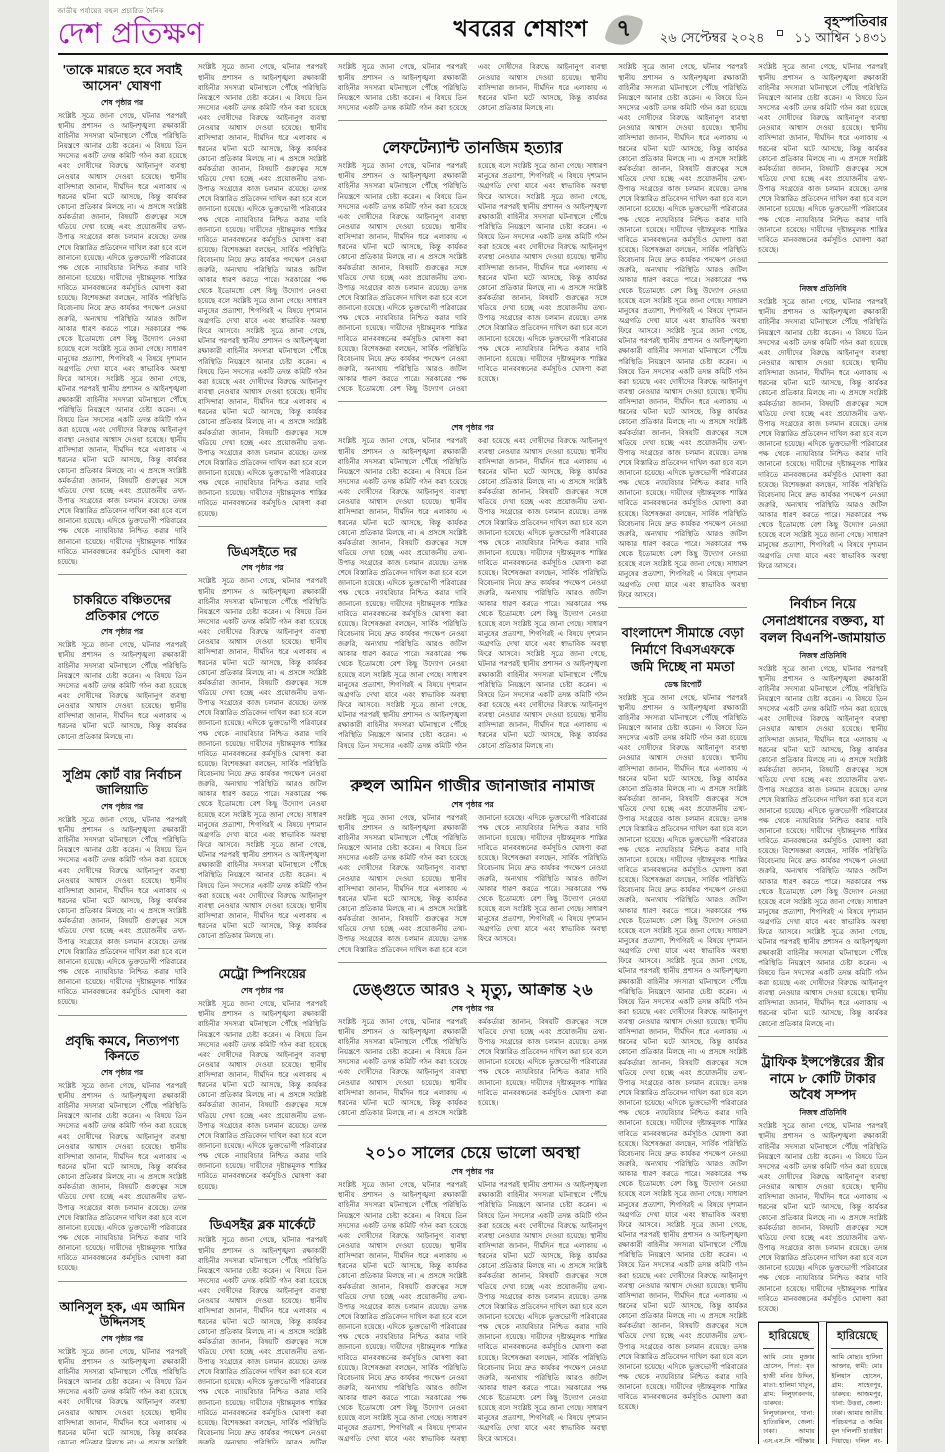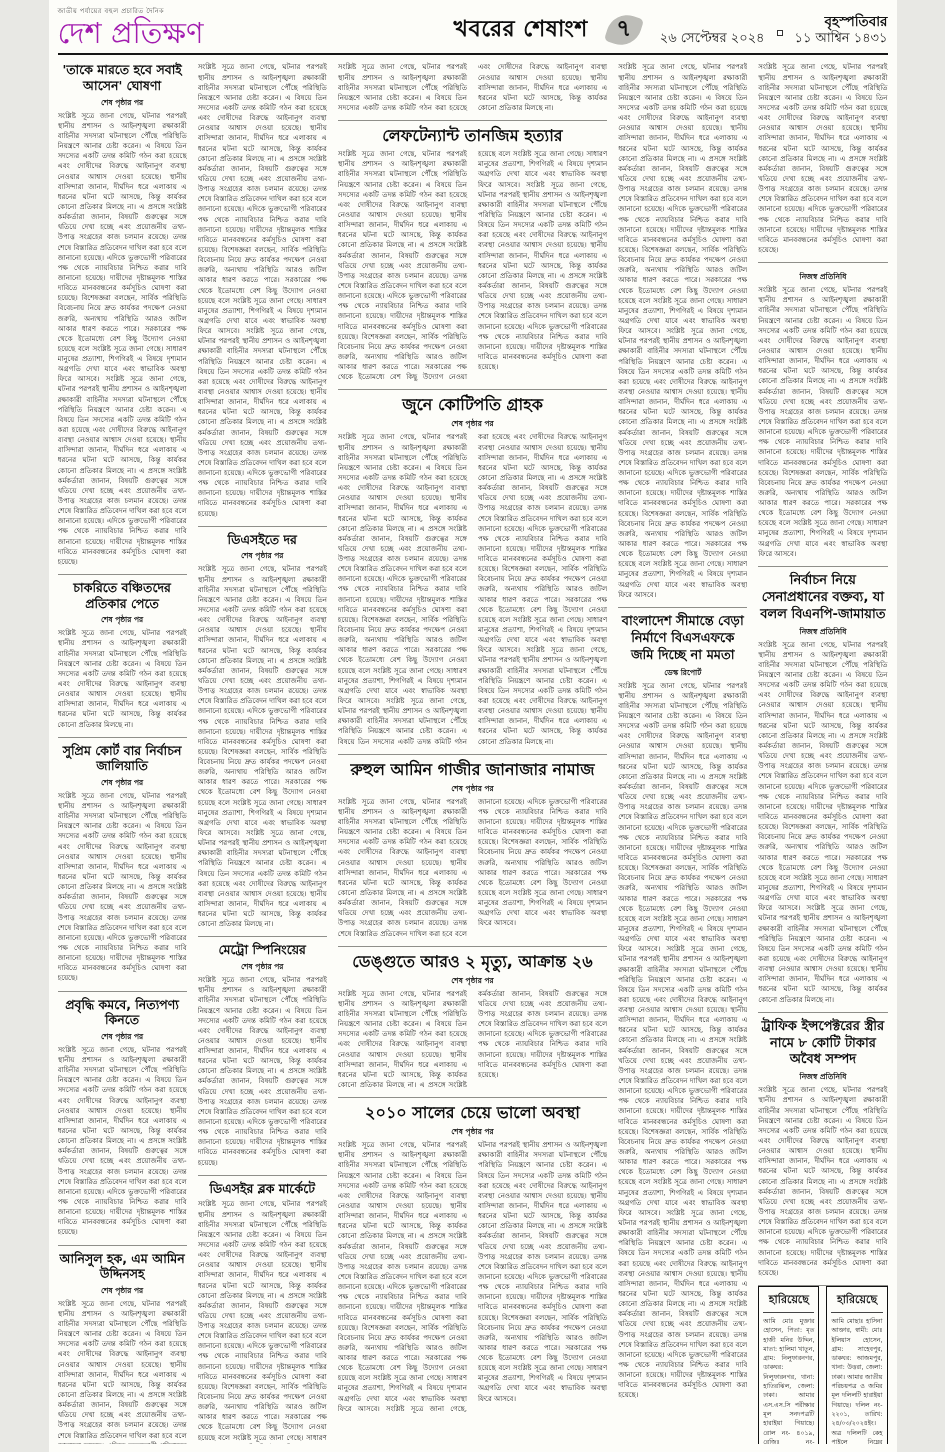--- a/index.html
+++ b/index.html
@@ -29,21 +29,21 @@
   .date-sq { display:inline-block; width:6px; height:6px; border:1px solid #333; background:#fff; }
   
   .grid {
     flex:1 1 auto; display:grid; grid-template-columns:repeat(6,1fr);
     gap:0 11px; padding-top:7px; overflow:hidden; min-height:0;
   }
   .col { min-width:0; overflow:hidden; display:flex; flex-direction:column; }
   .mid { grid-column:span 2; }
   
   .article { flex:0 0 auto; }
-  .article + .article { margin-top:7px; border-top:1px solid #8f8f8a; padding-top:5px; }
+  .article + .article { margin-top:7px; border-top:1px solid #8f8f8a; padding-top:17px; }
   .headline { font-weight:bold; text-align:center; color:#0b0b0b; }
   .h-sm { font-size:12.5px; line-height:1.25; }
   .h-md { font-size:16px; line-height:1.25; }
   .h-rt { font-size:13px; line-height:1.3; }
   .kicker { text-align:center; font-size:7.5px; font-weight:bold; margin:3px 0 2px; color:#111; }
   .body { font-size:7px; line-height:1.45; text-align:justify; color:#242424; word-break:break-word; }
   .headline + .body { margin-top:3px; }
   .two-col { column-count:2; column-gap:11px; }
   
   .lost-row { display:flex; gap:7px; margin-top:7px; border-top:1px solid #8f8f8a; }
@@ -130,21 +130,20 @@
 
     <section class="col mid">
       <article class="article">
         <div class="body two-col">সংশ্লিষ্ট সূত্রে জানা গেছে, ঘটনার পরপরই স্থানীয় প্রশাসন ও আইনশৃঙ্খলা রক্ষাকারী বাহিনীর সদস্যরা ঘটনাস্থলে পৌঁছে পরিস্থিতি নিয়ন্ত্রণে আনার চেষ্টা করেন। এ বিষয়ে তিন সদস্যের একটি তদন্ত কমিটি গঠন করা হয়েছে এবং দোষীদের বিরুদ্ধে আইনানুগ ব্যবস্থা নেওয়ার আশ্বাস দেওয়া হয়েছে। স্থানীয় বাসিন্দারা জানান, দীর্ঘদিন ধরে এলাকায় এ ধরনের ঘটনা ঘটে আসছে, কিন্তু কার্যকর কোনো প্রতিকার মিলছে না। </div>
       </article>
       <article class="article">
         <h2 class="headline h-md">লেফটেন্যান্ট তানজিম হত্যার</h2>
         <div class="body two-col">সংশ্লিষ্ট সূত্রে জানা গেছে, ঘটনার পরপরই স্থানীয় প্রশাসন ও আইনশৃঙ্খলা রক্ষাকারী বাহিনীর সদস্যরা ঘটনাস্থলে পৌঁছে পরিস্থিতি নিয়ন্ত্রণে আনার চেষ্টা করেন। এ বিষয়ে তিন সদস্যের একটি তদন্ত কমিটি গঠন করা হয়েছে এবং দোষীদের বিরুদ্ধে আইনানুগ ব্যবস্থা নেওয়ার আশ্বাস দেওয়া হয়েছে। স্থানীয় বাসিন্দারা জানান, দীর্ঘদিন ধরে এলাকায় এ ধরনের ঘটনা ঘটে আসছে, কিন্তু কার্যকর কোনো প্রতিকার মিলছে না। এ প্রসঙ্গে সংশ্লিষ্ট কর্মকর্তারা জানান, বিষয়টি গুরুত্বের সঙ্গে খতিয়ে দেখা হচ্ছে এবং প্রয়োজনীয় তথ্য-উপাত্ত সংগ্রহের কাজ চলমান রয়েছে। তদন্ত শেষে বিস্তারিত প্রতিবেদন দাখিল করা হবে বলে জানানো হয়েছে। এদিকে ভুক্তভোগী পরিবারের পক্ষ থেকে ন্যায়বিচার নিশ্চিত করার দাবি জানানো হয়েছে। দায়ীদের দৃষ্টান্তমূলক শাস্তির দাবিতে মানববন্ধনের কর্মসূচিও ঘোষণা করা হয়েছে। বিশেষজ্ঞরা বলছেন, সার্বিক পরিস্থিতি বিবেচনায় নিয়ে দ্রুত কার্যকর পদক্ষেপ নেওয়া জরুরি, অন্যথায় পরিস্থিতি আরও জটিল আকার ধারণ করতে পারে। সরকারের পক্ষ থেকে ইতোমধ্যে বেশ কিছু উদ্যোগ নেওয়া হয়েছে বলে সংশ্লিষ্ট সূত্রে জানা গেছে। সাধারণ মানুষের প্রত্যাশা, শিগগিরই এ বিষয়ে দৃশ্যমান অগ্রগতি দেখা যাবে এবং স্বাভাবিক অবস্থা ফিরে আসবে। সংশ্লিষ্ট সূত্রে জানা গেছে, ঘটনার পরপরই স্থানীয় প্রশাসন ও আইনশৃঙ্খলা রক্ষাকারী বাহিনীর সদস্যরা ঘটনাস্থলে পৌঁছে পরিস্থিতি নিয়ন্ত্রণে আনার চেষ্টা করেন। এ বিষয়ে তিন সদস্যের একটি তদন্ত কমিটি গঠন করা হয়েছে এবং দোষীদের বিরুদ্ধে আইনানুগ ব্যবস্থা নেওয়ার আশ্বাস দেওয়া হয়েছে। স্থানীয় বাসিন্দারা জানান, দীর্ঘদিন ধরে এলাকায় এ ধরনের ঘটনা ঘটে আসছে, কিন্তু কার্যকর কোনো প্রতিকার মিলছে না। এ প্রসঙ্গে সংশ্লিষ্ট কর্মকর্তারা জানান, বিষয়টি গুরুত্বের সঙ্গে খতিয়ে দেখা হচ্ছে এবং প্রয়োজনীয় তথ্য-উপাত্ত সংগ্রহের কাজ চলমান রয়েছে। তদন্ত শেষে বিস্তারিত প্রতিবেদন দাখিল করা হবে বলে জানানো হয়েছে। এদিকে ভুক্তভোগী পরিবারের পক্ষ থেকে ন্যায়বিচার নিশ্চিত করার দাবি জানানো হয়েছে। দায়ীদের দৃষ্টান্তমূলক শাস্তির দাবিতে মানববন্ধনের কর্মসূচিও ঘোষণা করা হয়েছে। </div>
       </article>
       <article class="article">
-        <h2 class="headline h-md">জুনে কোটিপতি গ্রাহক</h2>
         <div class="kicker">শেষ পৃষ্ঠার পর</div>
         <div class="body two-col">সংশ্লিষ্ট সূত্রে জানা গেছে, ঘটনার পরপরই স্থানীয় প্রশাসন ও আইনশৃঙ্খলা রক্ষাকারী বাহিনীর সদস্যরা ঘটনাস্থলে পৌঁছে পরিস্থিতি নিয়ন্ত্রণে আনার চেষ্টা করেন। এ বিষয়ে তিন সদস্যের একটি তদন্ত কমিটি গঠন করা হয়েছে এবং দোষীদের বিরুদ্ধে আইনানুগ ব্যবস্থা নেওয়ার আশ্বাস দেওয়া হয়েছে। স্থানীয় বাসিন্দারা জানান, দীর্ঘদিন ধরে এলাকায় এ ধরনের ঘটনা ঘটে আসছে, কিন্তু কার্যকর কোনো প্রতিকার মিলছে না। এ প্রসঙ্গে সংশ্লিষ্ট কর্মকর্তারা জানান, বিষয়টি গুরুত্বের সঙ্গে খতিয়ে দেখা হচ্ছে এবং প্রয়োজনীয় তথ্য-উপাত্ত সংগ্রহের কাজ চলমান রয়েছে। তদন্ত শেষে বিস্তারিত প্রতিবেদন দাখিল করা হবে বলে জানানো হয়েছে। এদিকে ভুক্তভোগী পরিবারের পক্ষ থেকে ন্যায়বিচার নিশ্চিত করার দাবি জানানো হয়েছে। দায়ীদের দৃষ্টান্তমূলক শাস্তির দাবিতে মানববন্ধনের কর্মসূচিও ঘোষণা করা হয়েছে। বিশেষজ্ঞরা বলছেন, সার্বিক পরিস্থিতি বিবেচনায় নিয়ে দ্রুত কার্যকর পদক্ষেপ নেওয়া জরুরি, অন্যথায় পরিস্থিতি আরও জটিল আকার ধারণ করতে পারে। সরকারের পক্ষ থেকে ইতোমধ্যে বেশ কিছু উদ্যোগ নেওয়া হয়েছে বলে সংশ্লিষ্ট সূত্রে জানা গেছে। সাধারণ মানুষের প্রত্যাশা, শিগগিরই এ বিষয়ে দৃশ্যমান অগ্রগতি দেখা যাবে এবং স্বাভাবিক অবস্থা ফিরে আসবে। সংশ্লিষ্ট সূত্রে জানা গেছে, ঘটনার পরপরই স্থানীয় প্রশাসন ও আইনশৃঙ্খলা রক্ষাকারী বাহিনীর সদস্যরা ঘটনাস্থলে পৌঁছে পরিস্থিতি নিয়ন্ত্রণে আনার চেষ্টা করেন। এ বিষয়ে তিন সদস্যের একটি তদন্ত কমিটি গঠন করা হয়েছে এবং দোষীদের বিরুদ্ধে আইনানুগ ব্যবস্থা নেওয়ার আশ্বাস দেওয়া হয়েছে। স্থানীয় বাসিন্দারা জানান, দীর্ঘদিন ধরে এলাকায় এ ধরনের ঘটনা ঘটে আসছে, কিন্তু কার্যকর কোনো প্রতিকার মিলছে না। এ প্রসঙ্গে সংশ্লিষ্ট কর্মকর্তারা জানান, বিষয়টি গুরুত্বের সঙ্গে খতিয়ে দেখা হচ্ছে এবং প্রয়োজনীয় তথ্য-উপাত্ত সংগ্রহের কাজ চলমান রয়েছে। তদন্ত শেষে বিস্তারিত প্রতিবেদন দাখিল করা হবে বলে জানানো হয়েছে। এদিকে ভুক্তভোগী পরিবারের পক্ষ থেকে ন্যায়বিচার নিশ্চিত করার দাবি জানানো হয়েছে। দায়ীদের দৃষ্টান্তমূলক শাস্তির দাবিতে মানববন্ধনের কর্মসূচিও ঘোষণা করা হয়েছে। বিশেষজ্ঞরা বলছেন, সার্বিক পরিস্থিতি বিবেচনায় নিয়ে দ্রুত কার্যকর পদক্ষেপ নেওয়া জরুরি, অন্যথায় পরিস্থিতি আরও জটিল আকার ধারণ করতে পারে। সরকারের পক্ষ থেকে ইতোমধ্যে বেশ কিছু উদ্যোগ নেওয়া হয়েছে বলে সংশ্লিষ্ট সূত্রে জানা গেছে। সাধারণ মানুষের প্রত্যাশা, শিগগিরই এ বিষয়ে দৃশ্যমান অগ্রগতি দেখা যাবে এবং স্বাভাবিক অবস্থা ফিরে আসবে। সংশ্লিষ্ট সূত্রে জানা গেছে, ঘটনার পরপরই স্থানীয় প্রশাসন ও আইনশৃঙ্খলা রক্ষাকারী বাহিনীর সদস্যরা ঘটনাস্থলে পৌঁছে পরিস্থিতি নিয়ন্ত্রণে আনার চেষ্টা করেন। এ বিষয়ে তিন সদস্যের একটি তদন্ত কমিটি গঠন করা হয়েছে এবং দোষীদের বিরুদ্ধে আইনানুগ ব্যবস্থা নেওয়ার আশ্বাস দেওয়া হয়েছে। স্থানীয় বাসিন্দারা জানান, দীর্ঘদিন ধরে এলাকায় এ ধরনের ঘটনা ঘটে আসছে, কিন্তু কার্যকর কোনো প্রতিকার মিলছে না। </div>
       </article>
       <article class="article">
         <h2 class="headline h-md">রুহুল আমিন গাজীর জানাজার নামাজ</h2>
         <div class="kicker">শেষ পৃষ্ঠার পর</div>
         <div class="body two-col">সংশ্লিষ্ট সূত্রে জানা গেছে, ঘটনার পরপরই স্থানীয় প্রশাসন ও আইনশৃঙ্খলা রক্ষাকারী বাহিনীর সদস্যরা ঘটনাস্থলে পৌঁছে পরিস্থিতি নিয়ন্ত্রণে আনার চেষ্টা করেন। এ বিষয়ে তিন সদস্যের একটি তদন্ত কমিটি গঠন করা হয়েছে এবং দোষীদের বিরুদ্ধে আইনানুগ ব্যবস্থা নেওয়ার আশ্বাস দেওয়া হয়েছে। স্থানীয় বাসিন্দারা জানান, দীর্ঘদিন ধরে এলাকায় এ ধরনের ঘটনা ঘটে আসছে, কিন্তু কার্যকর কোনো প্রতিকার মিলছে না। এ প্রসঙ্গে সংশ্লিষ্ট কর্মকর্তারা জানান, বিষয়টি গুরুত্বের সঙ্গে খতিয়ে দেখা হচ্ছে এবং প্রয়োজনীয় তথ্য-উপাত্ত সংগ্রহের কাজ চলমান রয়েছে। তদন্ত শেষে বিস্তারিত প্রতিবেদন দাখিল করা হবে বলে জানানো হয়েছে। এদিকে ভুক্তভোগী পরিবারের পক্ষ থেকে ন্যায়বিচার নিশ্চিত করার দাবি জানানো হয়েছে। দায়ীদের দৃষ্টান্তমূলক শাস্তির দাবিতে মানববন্ধনের কর্মসূচিও ঘোষণা করা হয়েছে। বিশেষজ্ঞরা বলছেন, সার্বিক পরিস্থিতি বিবেচনায় নিয়ে দ্রুত কার্যকর পদক্ষেপ নেওয়া জরুরি, অন্যথায় পরিস্থিতি আরও জটিল আকার ধারণ করতে পারে। সরকারের পক্ষ থেকে ইতোমধ্যে বেশ কিছু উদ্যোগ নেওয়া হয়েছে বলে সংশ্লিষ্ট সূত্রে জানা গেছে। সাধারণ মানুষের প্রত্যাশা, শিগগিরই এ বিষয়ে দৃশ্যমান অগ্রগতি দেখা যাবে এবং স্বাভাবিক অবস্থা ফিরে আসবে। </div>
       </article>
       <article class="article">
         <h2 class="headline h-md">ডেঙ্গুতে আরও ২ মৃত্যু, আক্রান্ত ২৬</h2>

